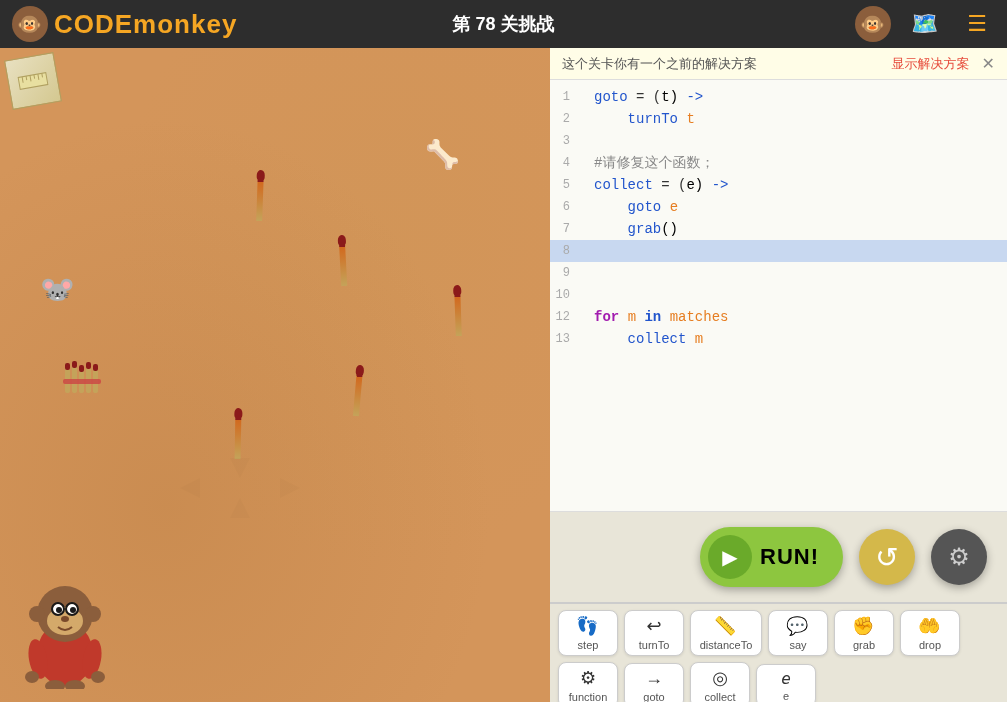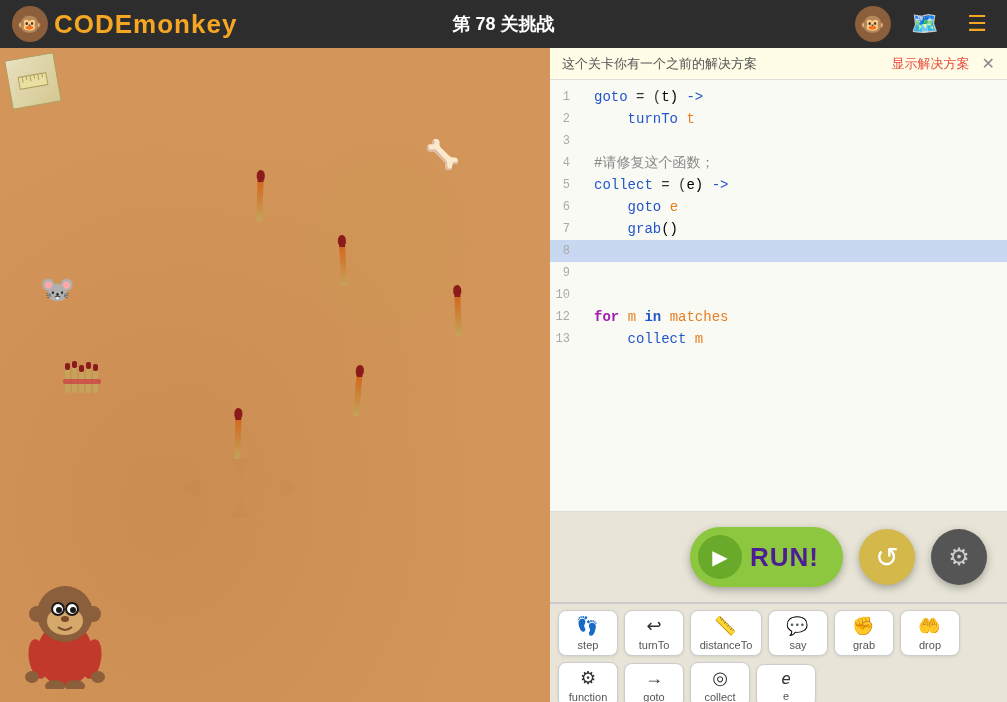--- a/index.html
+++ b/index.html
@@ -253,23 +253,23 @@
     }
     #run-play-icon {
       width: 44px; height: 44px;
       background: #6aaa2a;
       border-radius: 50%;
       display: flex; align-items: center; justify-content: center;
       font-size: 20px;
       color: white;
     }
     #run-label {
-      font-size: 26px;
+      font-size: 22px;
       font-weight: bold;
-      color: #4c1d95;
+      color: #000000;
       letter-spacing: 1px;
     }
     #reset-button {
       width: 56px; height: 56px;
       background: #d4b84a;
       border: none;
       border-radius: 50%;
       cursor: pointer;
       display: flex; align-items: center; justify-content: center;
       font-size: 28px;

